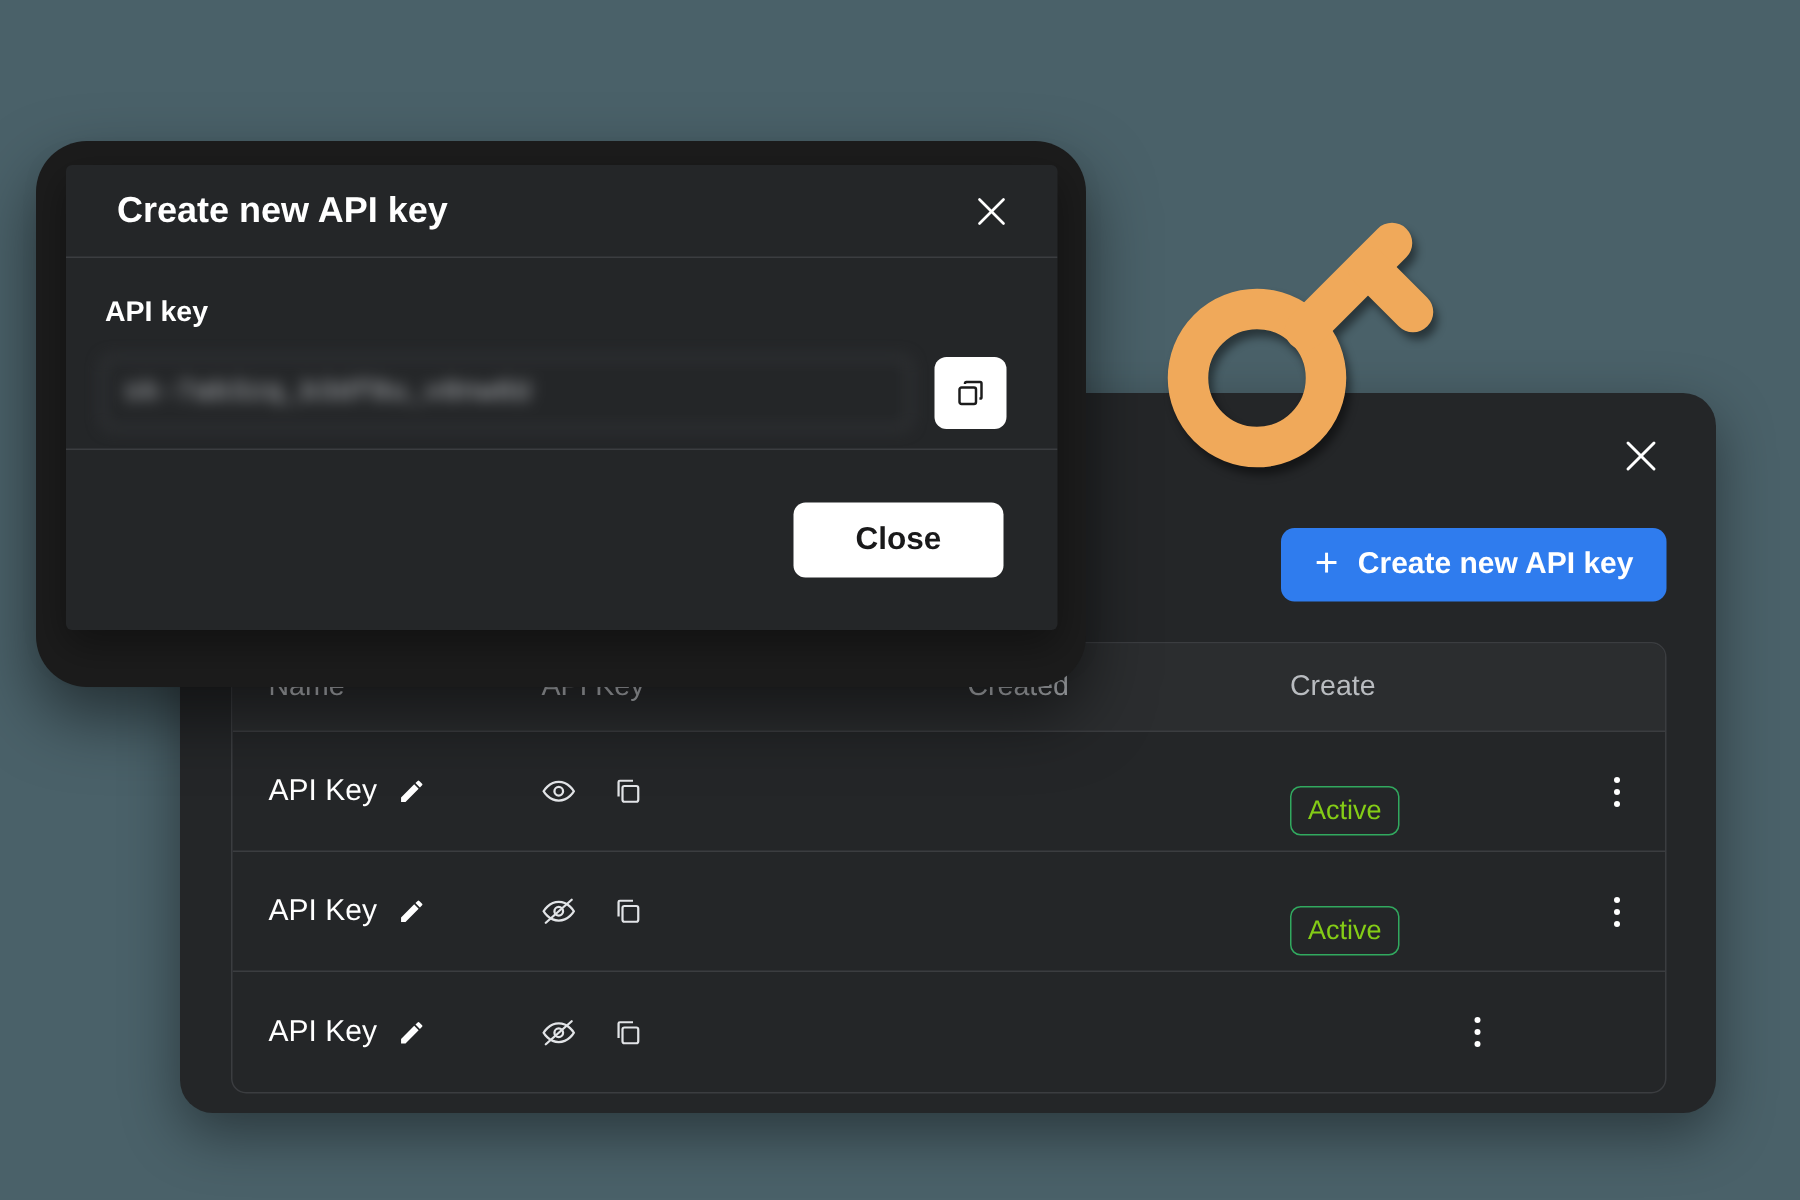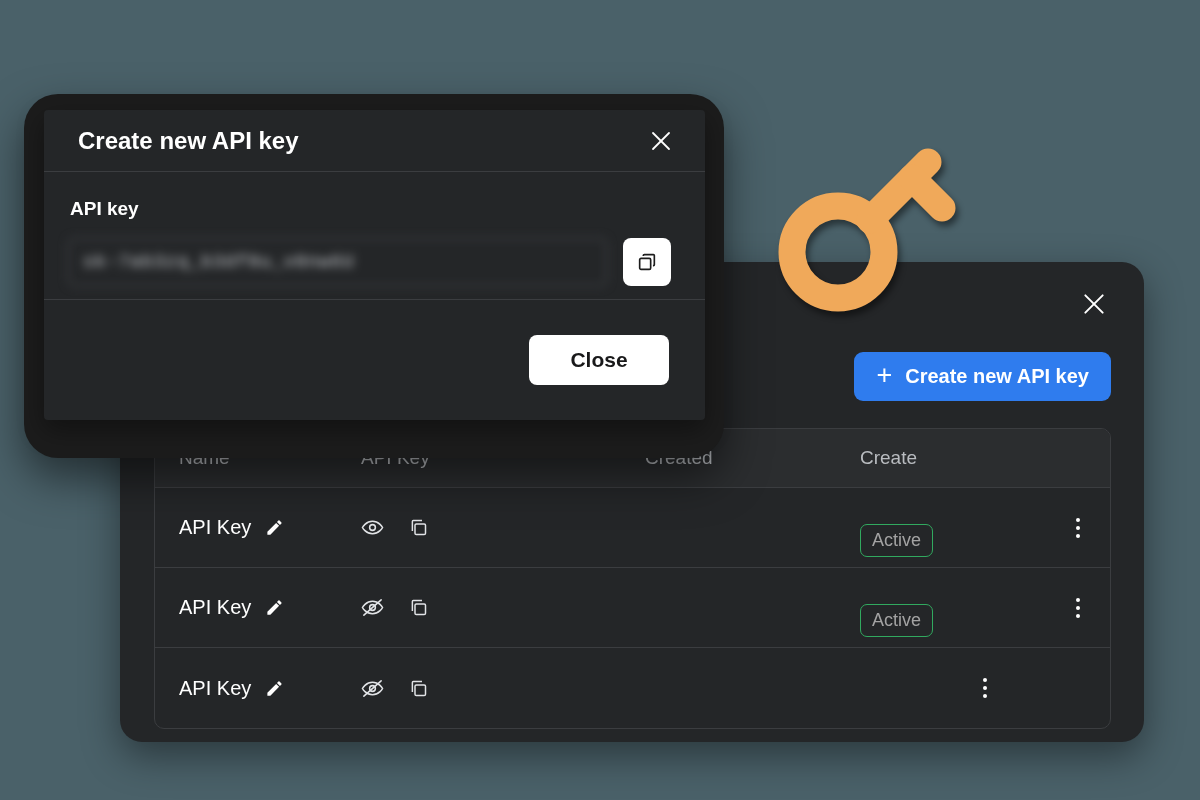--- a/index.html
+++ b/index.html
@@ -125,21 +125,21 @@
     padding: 0;
   }
 
   .badge {
     display: inline-block;
     padding: 5px 11px;
     border-radius: 7px;
     font-size: 18px;
     border: 1px solid;
   }
-  .badge.active      { color: #a3a3a3; border-color: #31a95f; margin-top: 25px; }
+  .badge.active      { color: #84cc16; border-color: #31a95f; margin-top: 25px; }
   .badge.deactivated { color: #9a9ea3; border-color: #6f7379; }
 
   .kebab {
     display: flex;
     flex-direction: column;
     gap: 4px;
     cursor: pointer;
     padding: 6px;
   }
   .kebab span {

